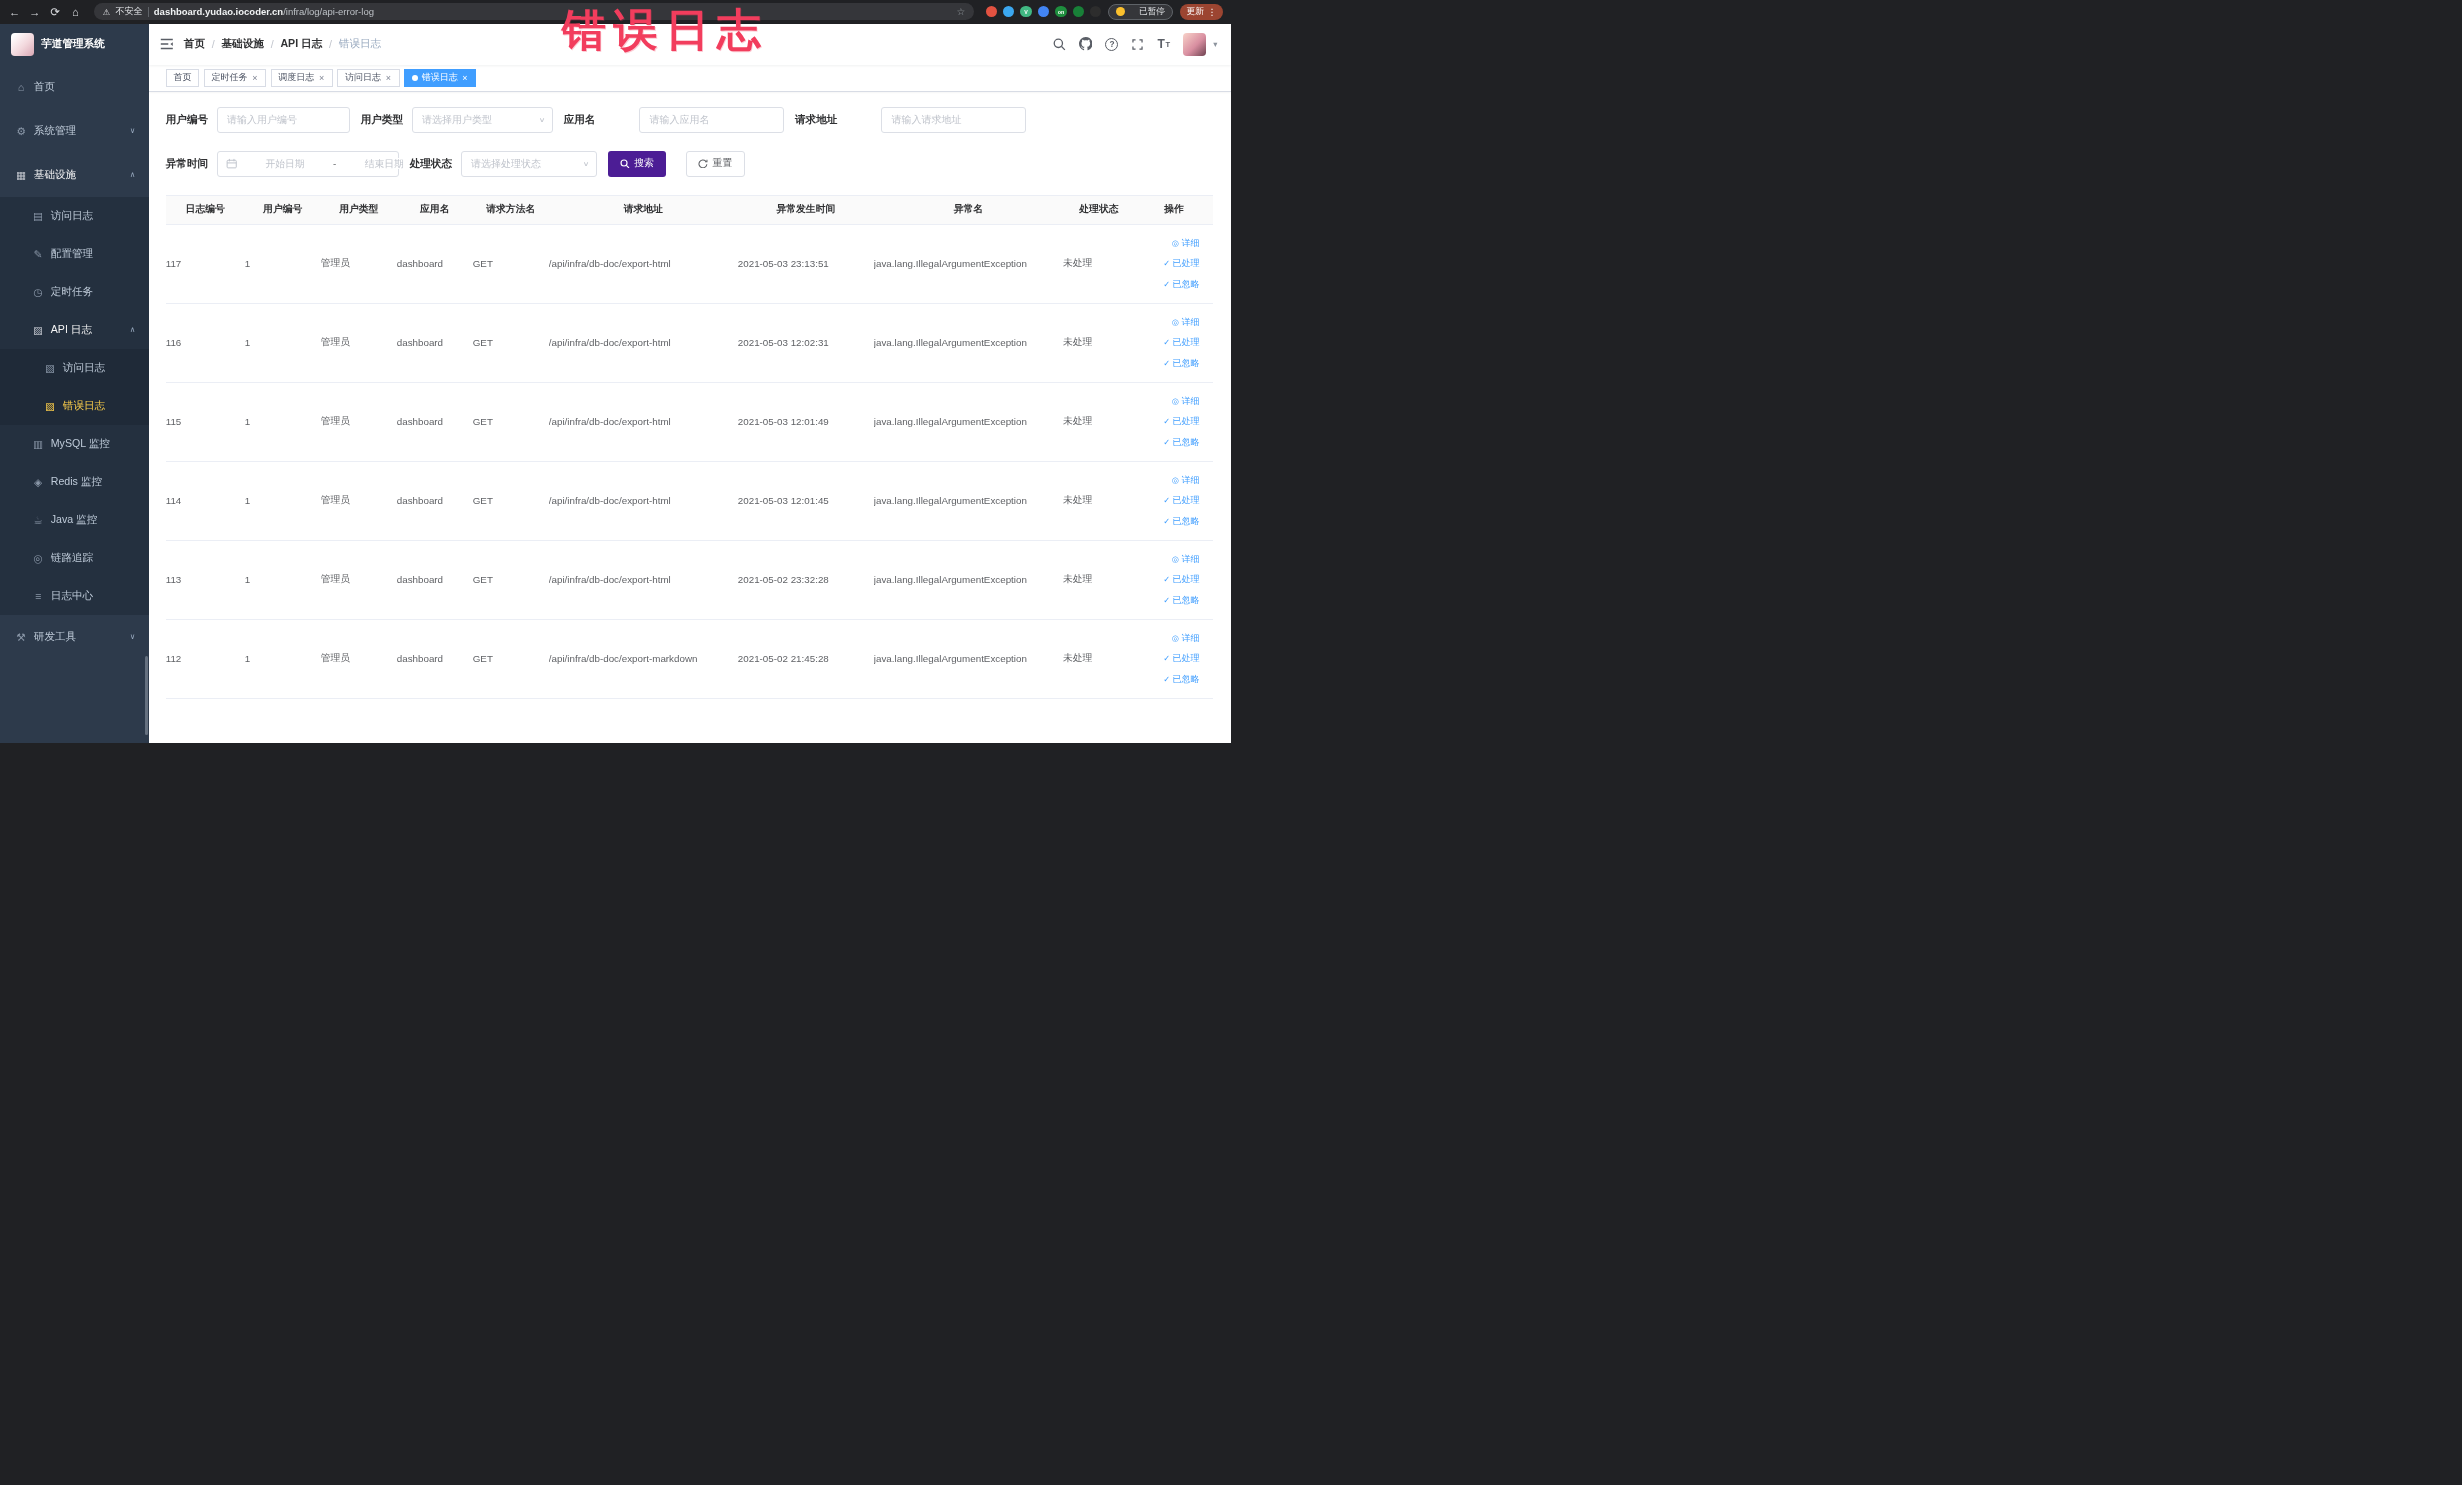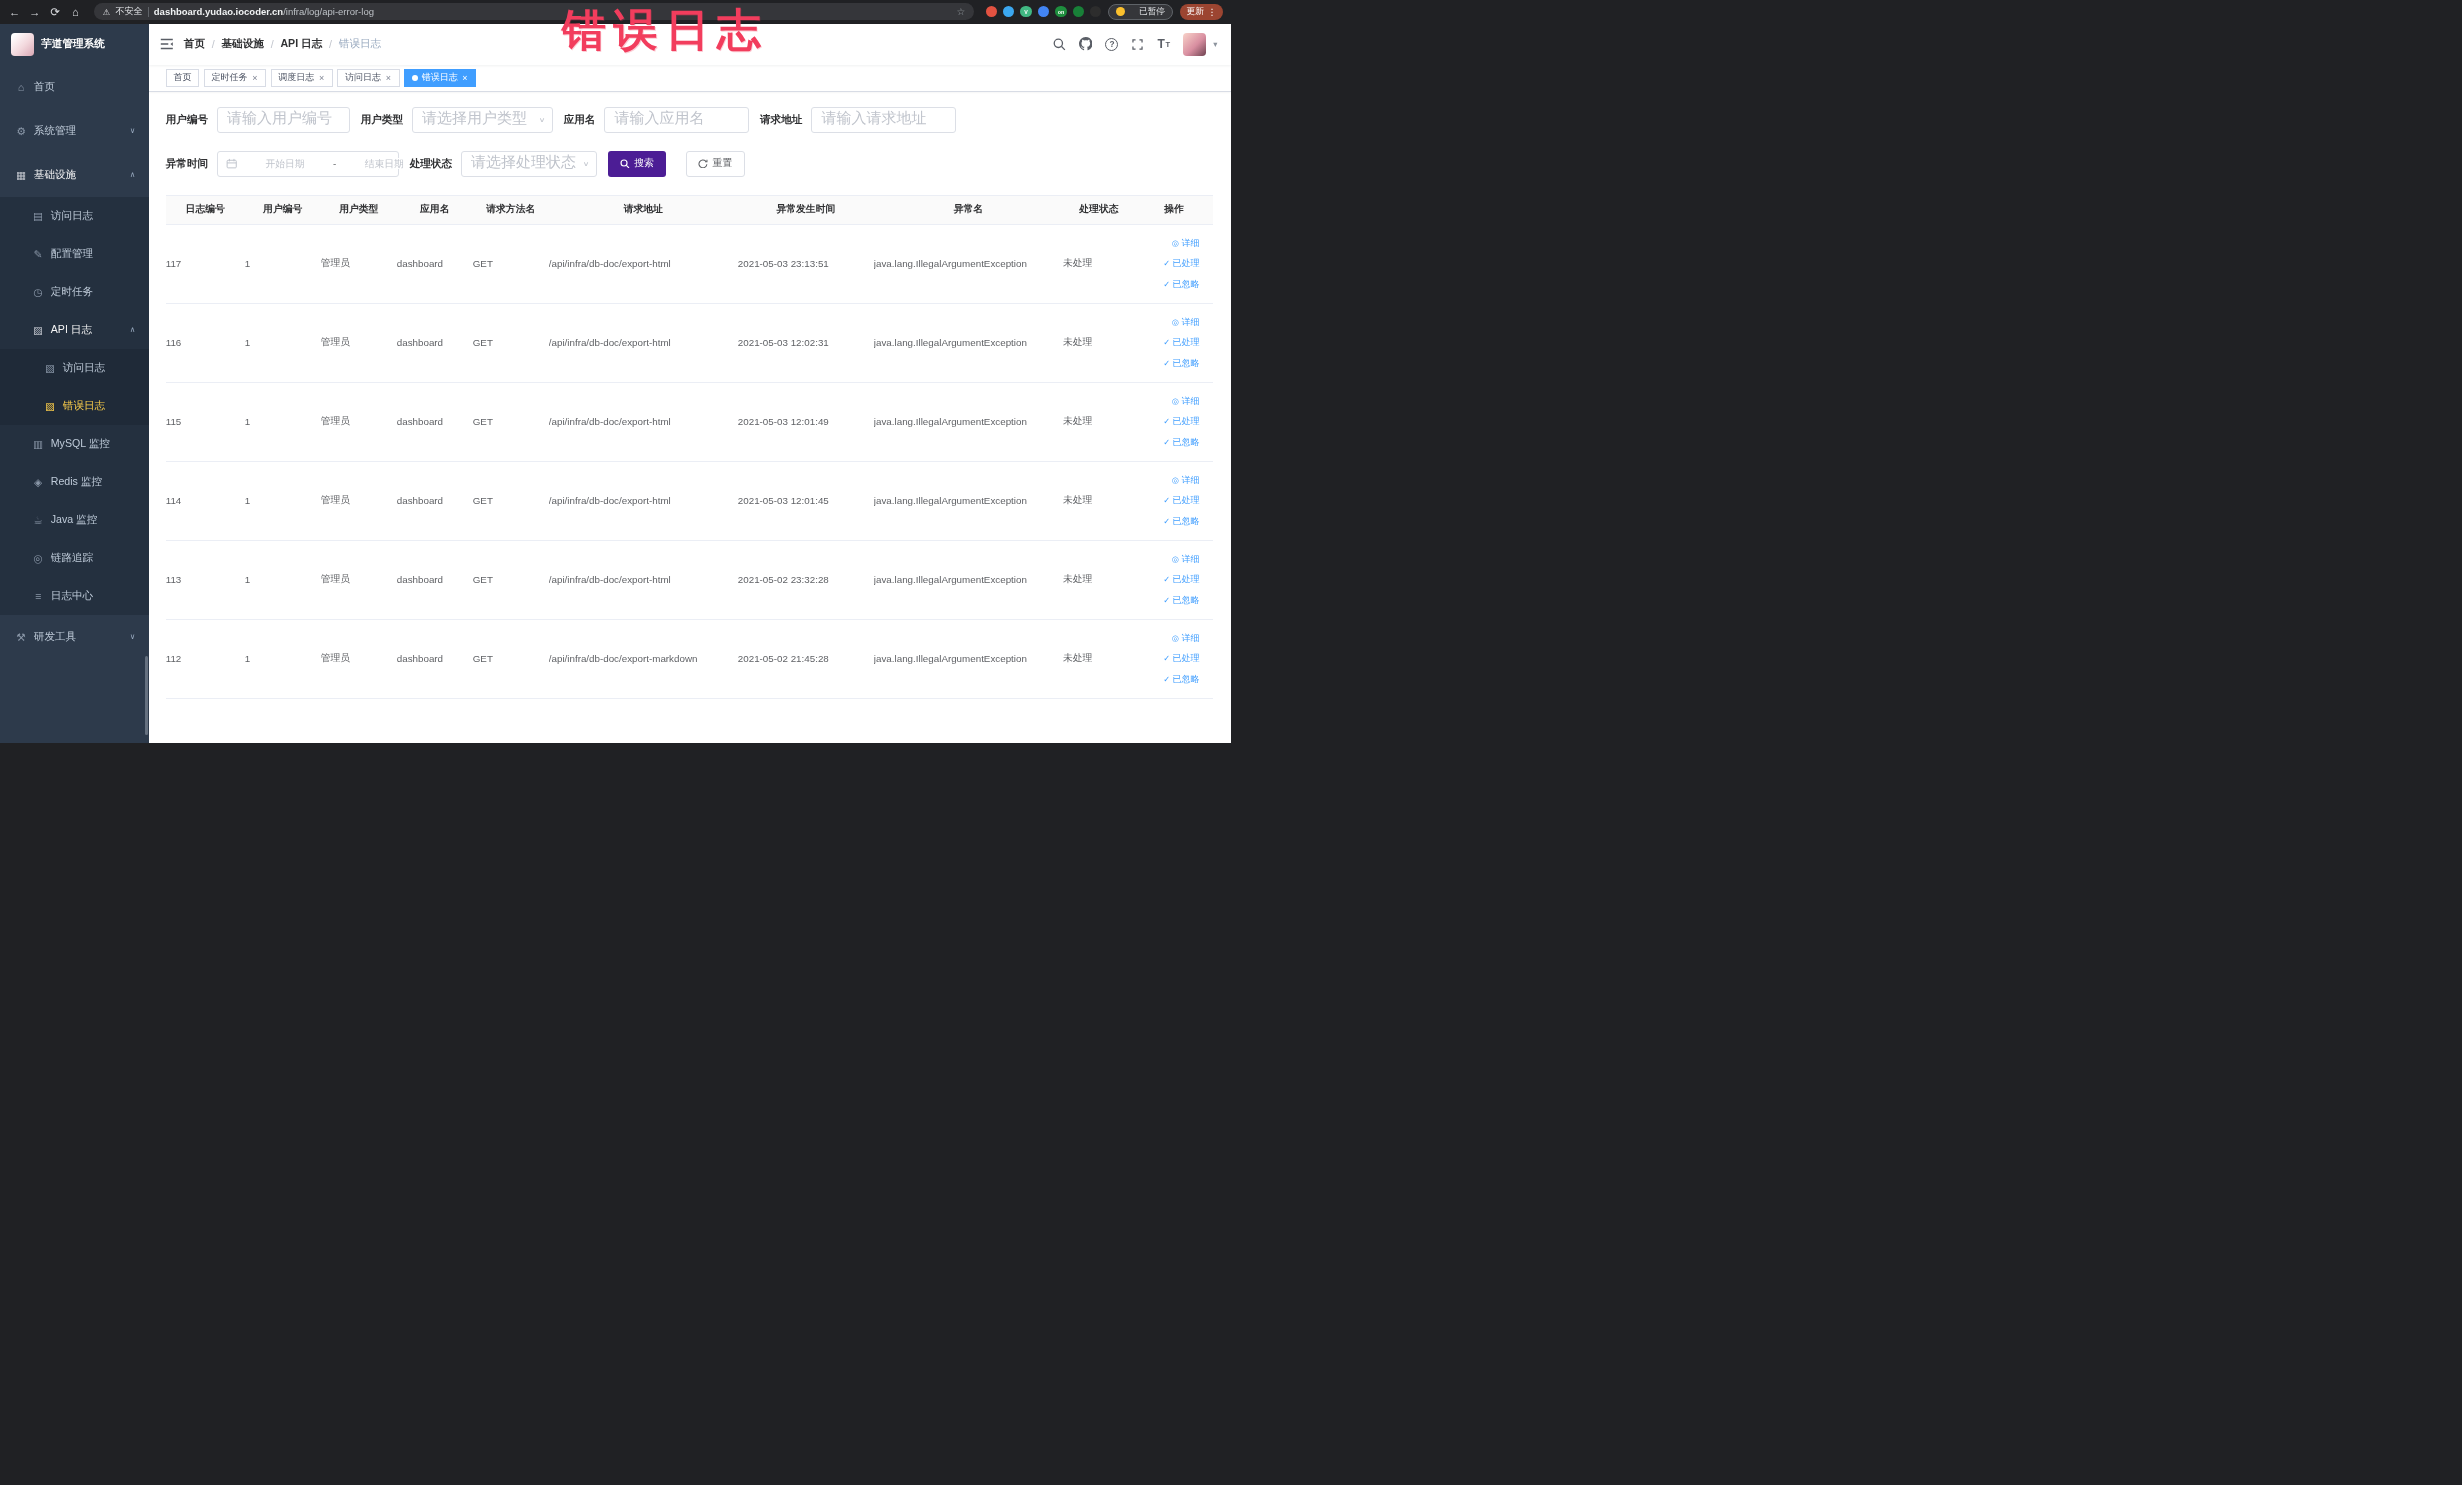--- a/index.html
+++ b/index.html
@@ -66,23 +66,23 @@
   .tag .tag-close { font-size:9px; color:#808695; padding:0 0.8px; }
   .tag.active { background:#409eff; border-color:#409eff; color:#fff; }
   .tag.active .tag-close { color:#fff; }
   .tag-dot { width:6px; height:6px; border-radius:50%; background:#fff; }
 
   
   .content { padding:15px 18px 0 16.7px; background:#fff; flex:1; overflow:hidden; }
   .filter-row { display:flex; align-items:center; gap:10.6px; margin-bottom:18px; }
   .filter-item { display:flex; align-items:center; }
   .f-label { font-size:10.6px; font-weight:700; color:#303133; margin-right:9px; white-space:nowrap; }
-  .f-input, .sel-input { height:26px; border:0.8px solid #dcdfe6; border-radius:3px; padding:0 9px; font-size:15px; color:#606266; font-family:Liberation Mono, monospace; outline:none; background:#fff; }
+  .f-input, .sel-input { height:26px; border:0.8px solid #dcdfe6; border-radius:3px; padding:0 9px; font-size:10px; color:#606266; font-family:Liberation Serif, serif; outline:none; background:#fff; }
   .f-input::placeholder, .sel-input::placeholder, .d-input::placeholder { color:#c0c4cc; }
-  .w176 { width:133px; } .w186 { width:141px; } .w192 { width:145px; } .w180 { width:136px; }
+  .w176 { width:133px; } .w186 { width:141px; } .w192 { width:145px;margin-left:35px; } .w180 { width:136px; }
   .select { position:relative; display:inline-flex; }
   .select .sel-input { width:100%; padding-right:8px; cursor:pointer; }
   .sel-caret { position:absolute; right:7.6px; top:50%; transform:translateY(-55%) scaleY(.7); color:#c0c4cc; font-size:9px; pointer-events:none; }
   .date-range { width:182px; height:26px; border:0.8px solid #dcdfe6; border-radius:3px; display:inline-flex; align-items:center; padding:0 7.6px; gap:17px; background:#fff; cursor:pointer; }
   .d-input { border:none; outline:none; width:62px; text-align:center; font-size:9.8px; color:#606266; font-family:inherit; }
   .range-sep { color:#606266; font-size:9.8px; }
   .btn { height:26px; border-radius:3px; display:inline-flex; align-items:center; gap:4.5px; font-size:9.8px; padding:0 11.4px; cursor:pointer; border:0.8px solid transparent; font-family:inherit; }
   .btn-primary { background:#4c1d95; color:#fff;justify-content:center; }
   .btn-plain { background:#fff; border-color:#dcdfe6; color:#606266; }
   .btn-reset { margin-left:9px; }

